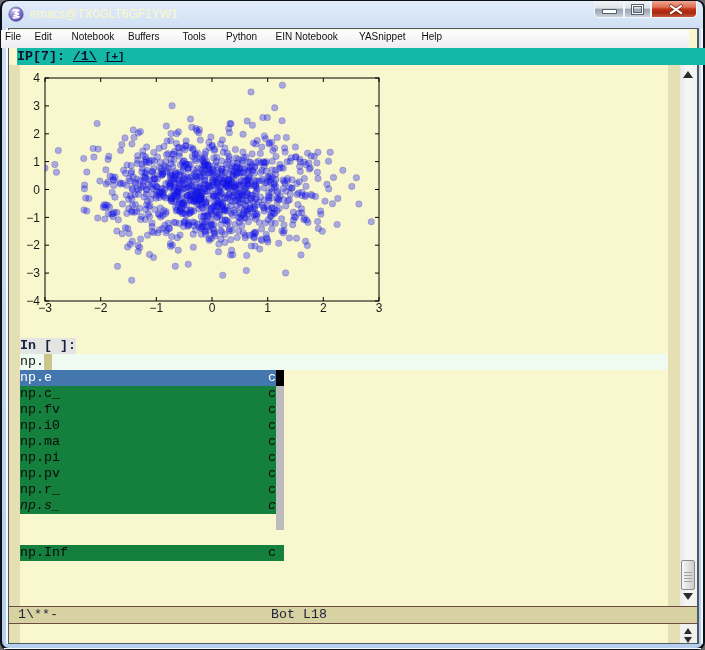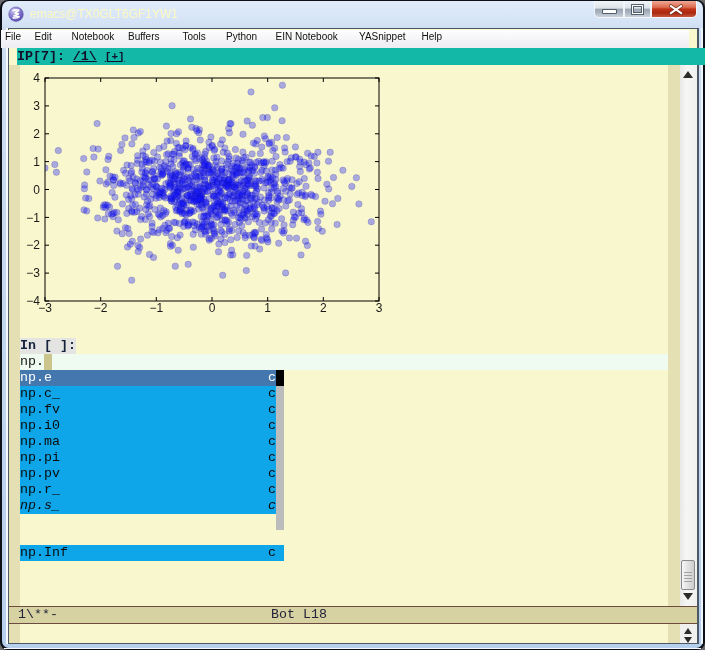--- a/index.html
+++ b/index.html
@@ -43,21 +43,21 @@
 .arrow-dn { width:0; height:0; border-left:5px solid transparent; border-right:5px solid transparent; border-top:7px solid #2b2b2b; position:absolute; }
 .thumb { position:absolute; left:681px; top:560px; width:14px; height:30px; border:1px solid #8a8a8a; border-radius:2px;
   background:linear-gradient(90deg,#f7f7f7,#e4e4e4 45%,#cccccc); }
 .grip { position:absolute; left:2px; width:8px; height:1px; background:#a2a2a2; }
 
 .tline { position:absolute; left:20px; height:16px; font-size:13.3px; line-height:16px; white-space:pre; }
 .inprompt { background:#e4e4e2; color:#16213c; font-weight:bold; }
 .hl-line { position:absolute; left:20px; top:354px; width:648px; height:16px; background:#effaf1; }
 .cursor { position:absolute; left:44px; top:354px; width:8px; height:16px; background:#cbc58d; }
 
-.acrow { position:absolute; left:20px; width:264px; height:16px; background:#0ea5e9; color:#0a0a0a;
+.acrow { position:absolute; left:20px; width:264px; height:16px; background:#15803d; color:#0a0a0a;
   font-family:"Liberation Mono",monospace; font-size:13.3px; line-height:16px; white-space:pre; }
 .acrow.sel { background:#4377ad; color:#ffffff; }
 .acrow .acc { position:absolute; left:248px; }
 .acstrip { position:absolute; left:276px; top:370px; width:8px; height:160px; background:#bcbcbc; }
 .acthumb { position:absolute; left:276px; top:370px; width:8px; height:16px; background:#000; }
 
 .modeline { position:absolute; left:9px; top:606px; width:688px; height:18px; background:#d7d2a2;
   border-top:1px solid #6d4b41; border-bottom:1px solid #6d4b41; font-family:"Liberation Mono",monospace; font-size:13.3px; line-height:16px; color:#23233a; }
 .modeline span { position:absolute; top:0px; white-space:pre; }
 .mbid { color:#8b2045; font-weight:bold; }

